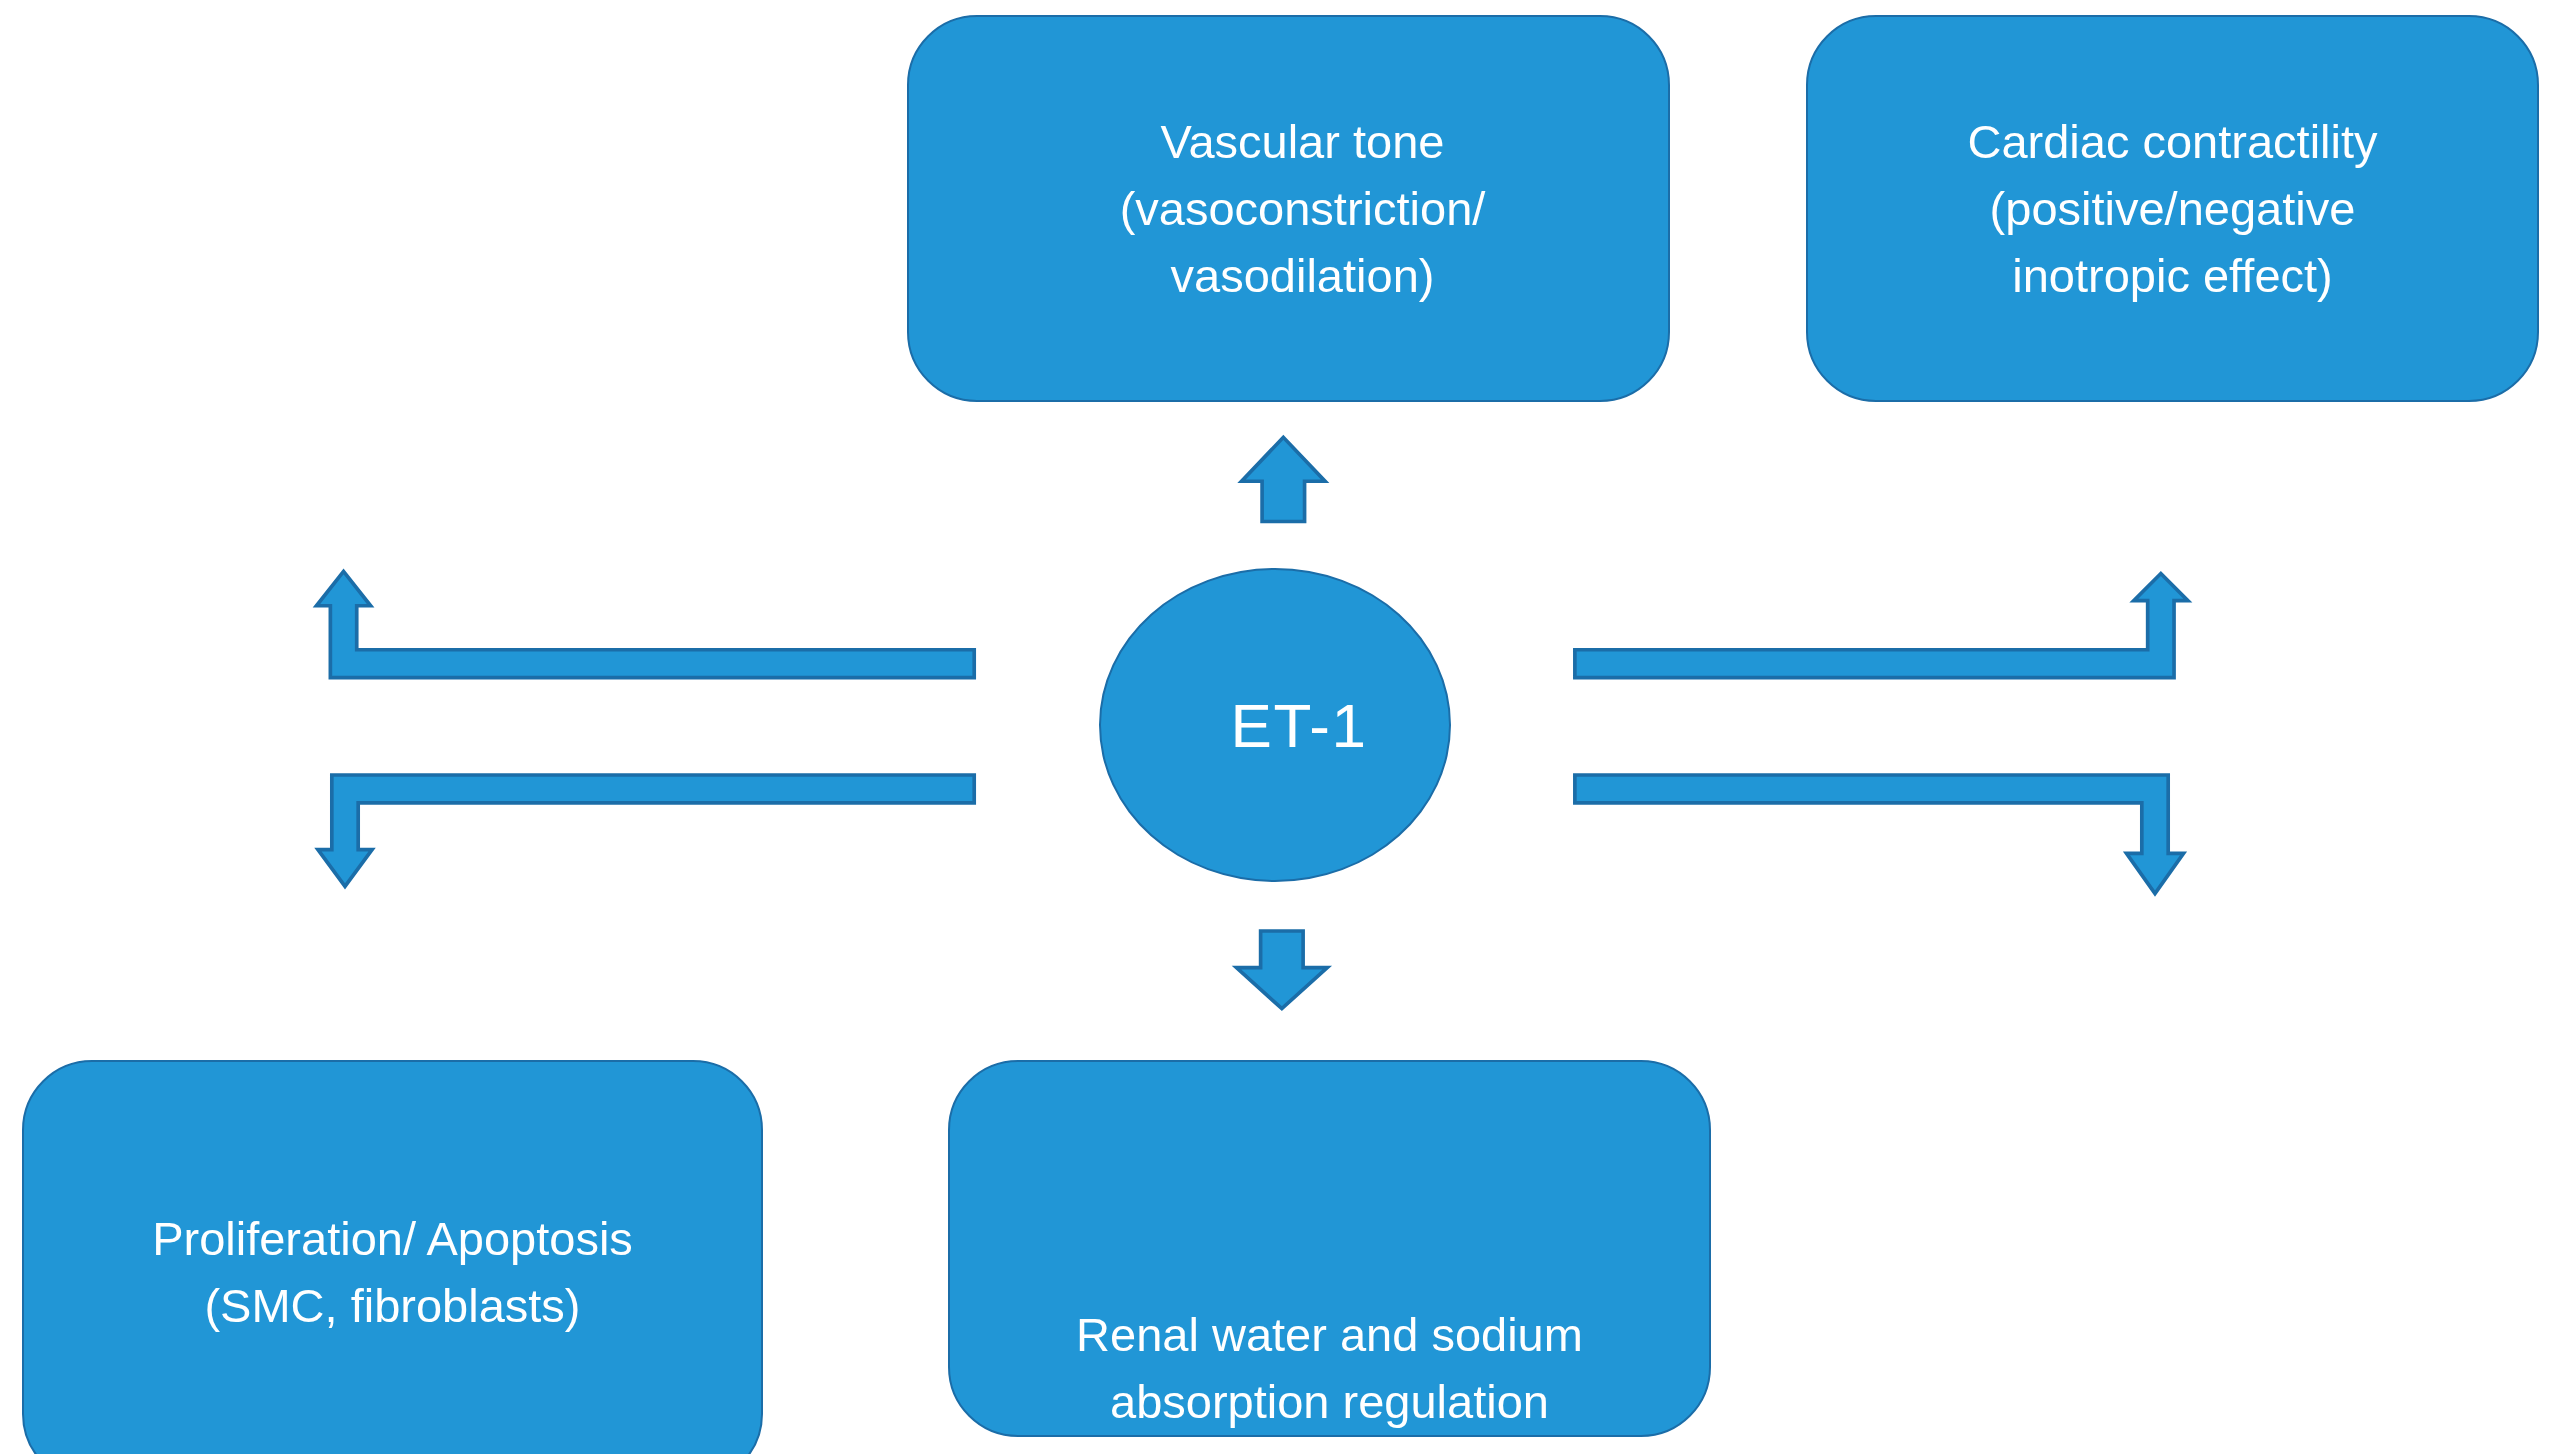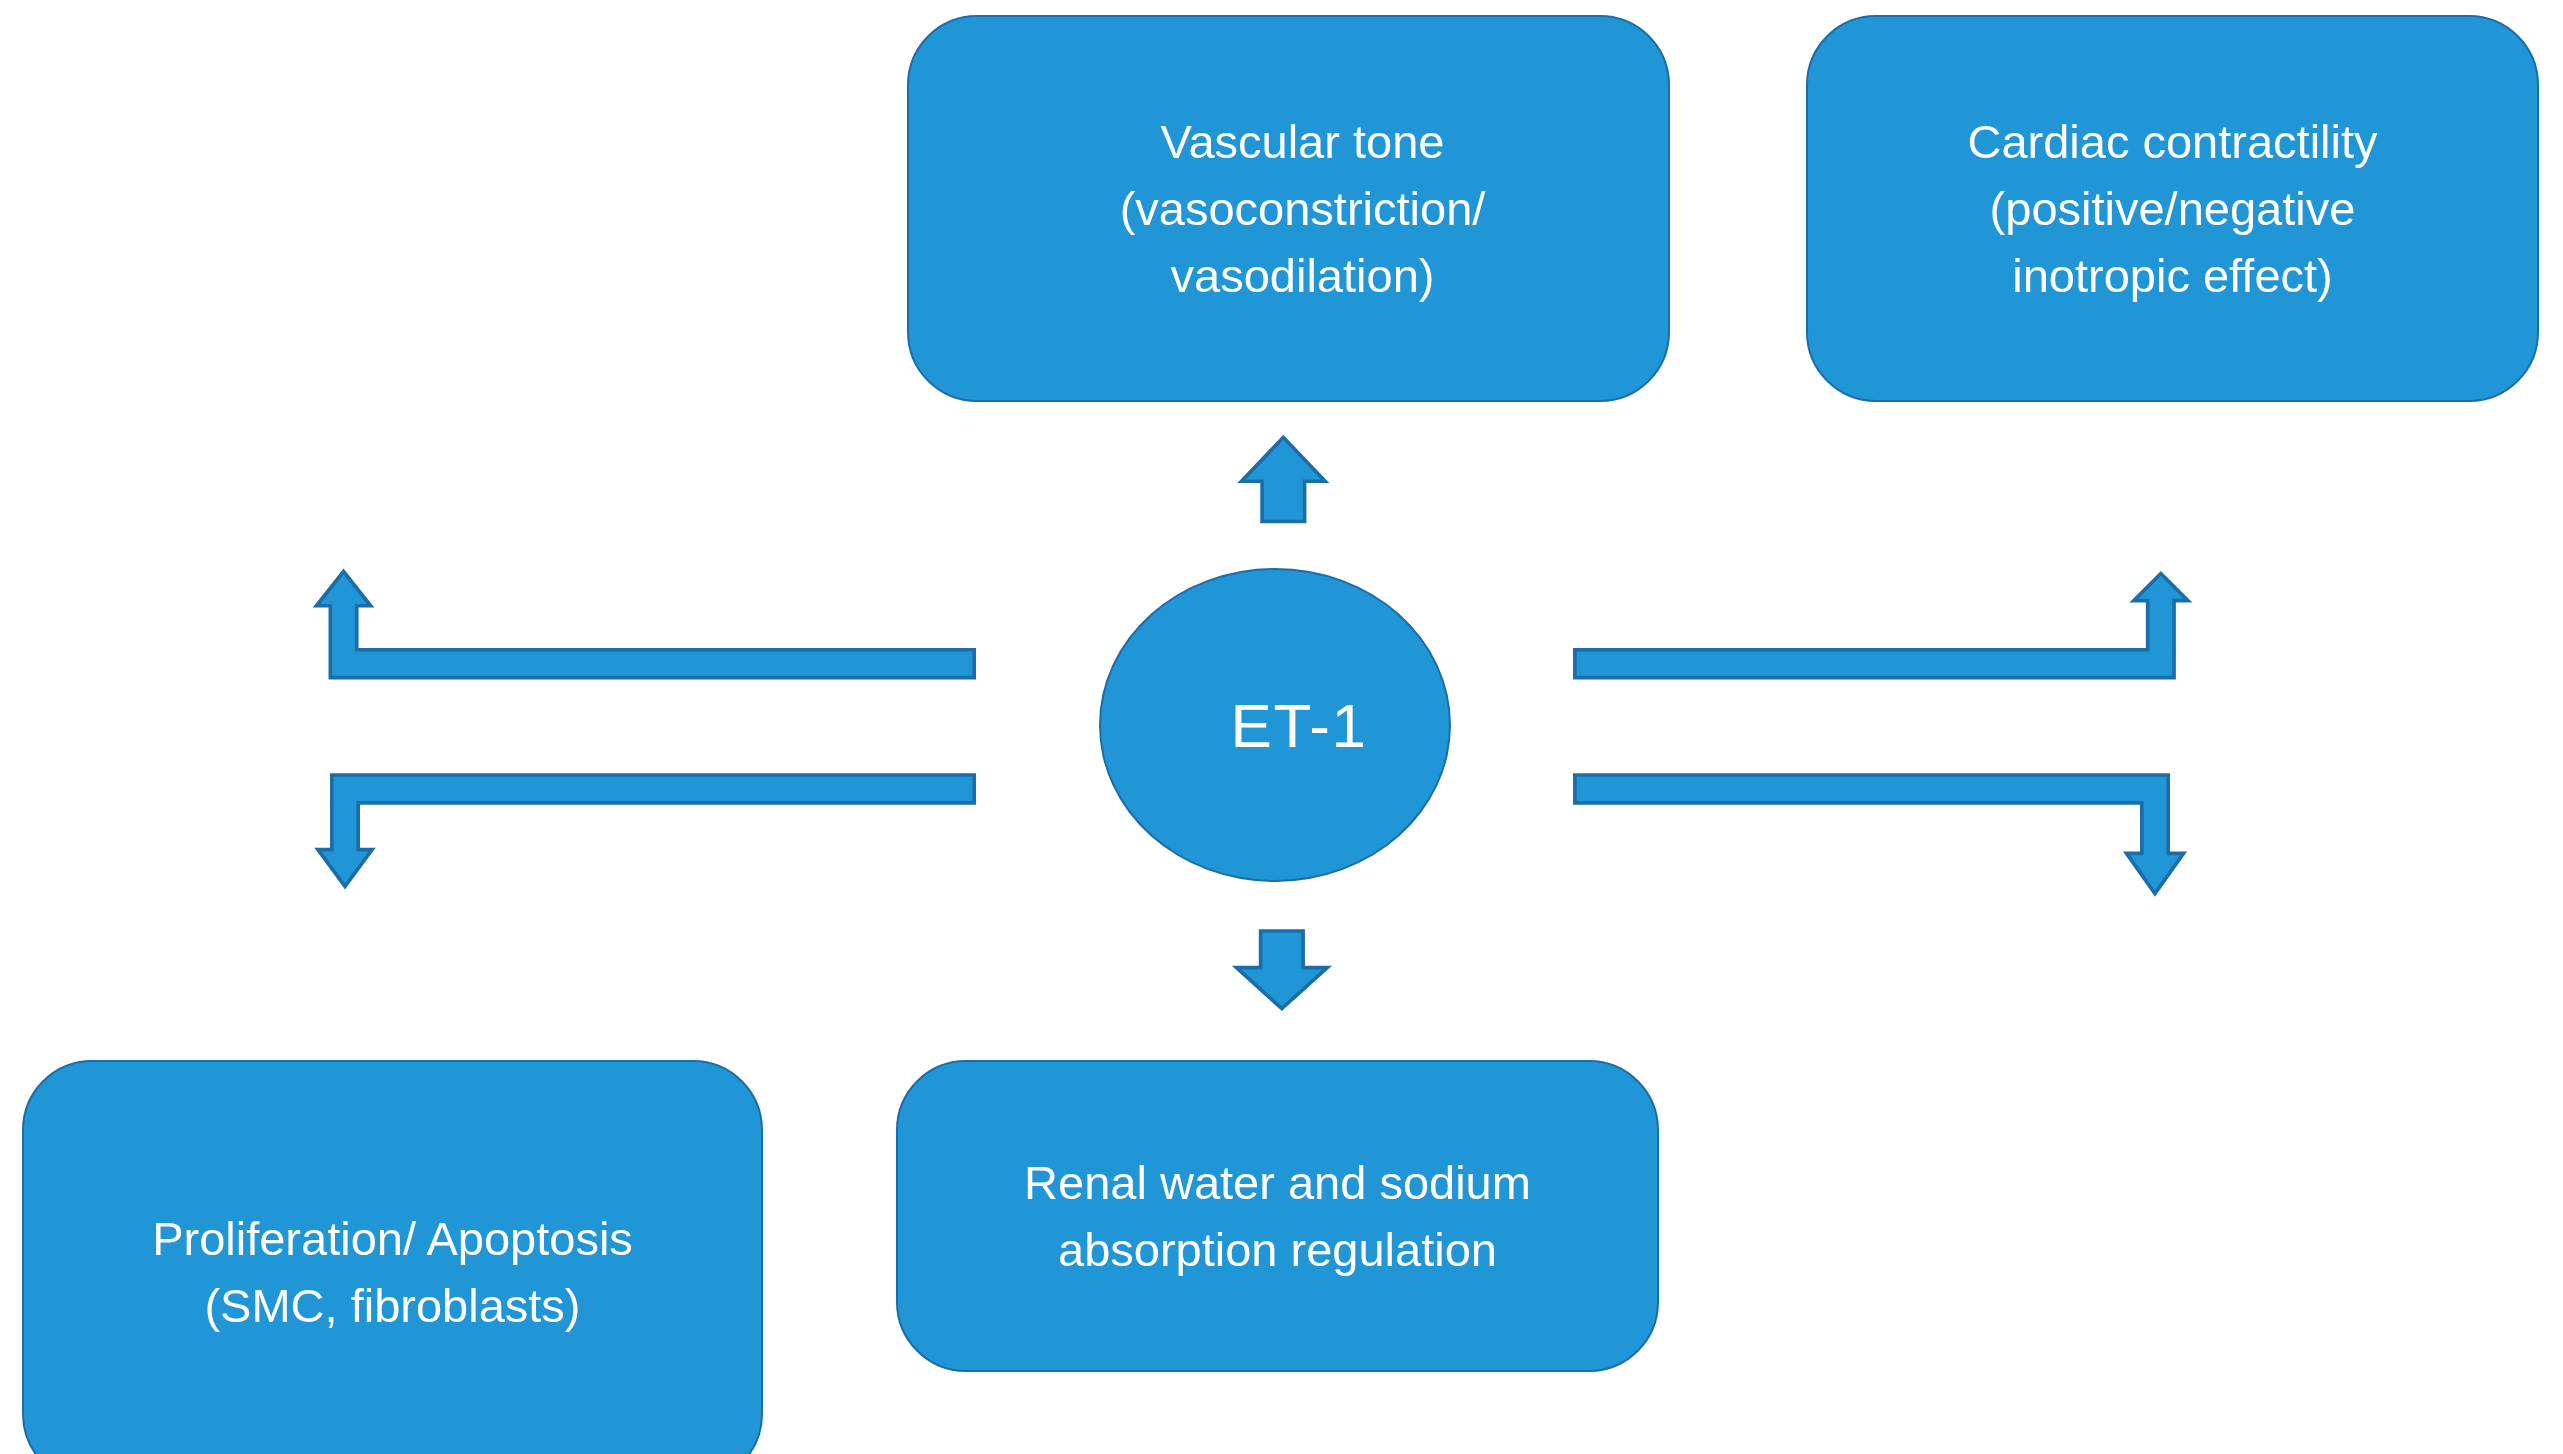--- a/index.html
+++ b/index.html
@@ -45,21 +45,21 @@
     color: var(--text, #ffffff);
     font-size: 47px;
     line-height: 67px;
     white-space: pre-line;
     padding: 0 22px;
   }
   .pos-tl { left: 22px;   top: 14.7px;   width: 741px; height: 387px; }
   .pos-tm { left: 907px; top: 14.7px;   width: 763px; height: 387px; padding-left: 28px; }
   .pos-tr { left: 1806px; top: 14.7px;   width: 733px; height: 387px; }
   .pos-bl { left: 22px;   top: 1060px; width: 741px; height: 424px; }
-  .pos-bm { left: 896px; top: 1060px; width: 763px; height: 312px; }
+  .pos-bm { left: 948px; top: 1060px; width: 763px; height: 377px; align-items: flex-end; }
   .pos-br { left: 1806px; top: 1060px; width: 733px; height: 378px; }
   .ellipse {
     position: absolute;
     box-sizing: border-box;
     left: 1099px;
     top: 568px;
     width: 352px;
     height: 314px;
     background: var(--fill, #2196d6);
     border: 2.9px solid var(--stroke, #1b6da8);

